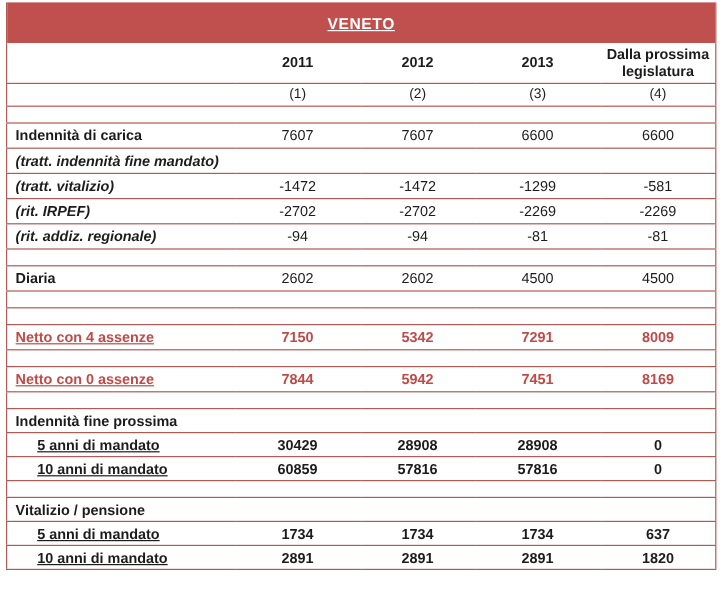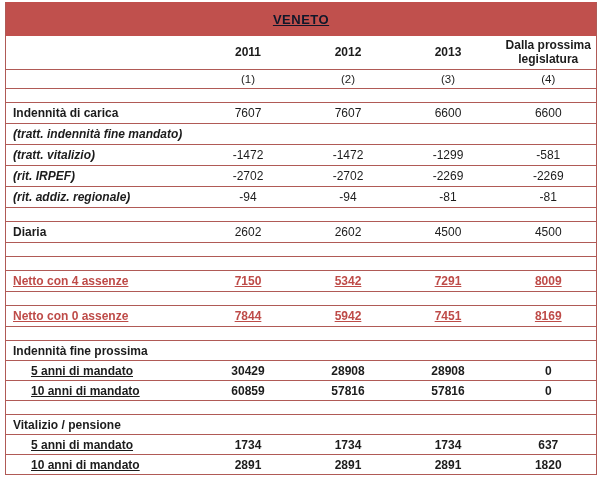--- a/index.html
+++ b/index.html
@@ -31,21 +31,21 @@
   
   tr.titlebar td{
     background:var(--header-bg);
     height:34px;
     text-align:center;
     border:none;
   }
   tr.titlebar span{
     font-weight:bold;
     font-size:13px;
-    color:#0f172a;
+    color:#ffffff;
     text-decoration:underline;
     letter-spacing:.5px;
   }
   
   tr.years td{
     height:33px;
     font-weight:bold;
     text-align:center;
     border-bottom:1px solid var(--border);
     line-height:1.15;
@@ -64,21 +64,21 @@
     height:20px;border-bottom:1px solid var(--border);
   }
   tr.row-section td, tr.row-sub td{
     height:19px;border-bottom:1px solid var(--border);
   }
   td.label-cell{padding-left:7px;font-weight:bold;text-align:left;}
   td.value-cell{text-align:center;font-weight:normal;}
   tr.row-data-italic td.label-cell{font-style:italic;}
   tr.row-netto td{color:var(--netto);}
   tr.row-netto td.label-cell{font-weight:bold;text-decoration:underline;}
-  tr.row-netto td.value-cell span{font-weight:bold;text-decoration:underline;}
+  tr.row-netto td.value-cell span{font-weight:bold;}
   tr.row-sub td.label-cell{padding-left:25px;text-decoration:underline;}
   tr.row-sub td.value-cell{font-weight:bold;}
   tr.row-section td.value-cell{font-weight:bold;}
 </style>
 </head>
 <body>
 
 <div id="page">
   <table class="main">
     <colgroup>

